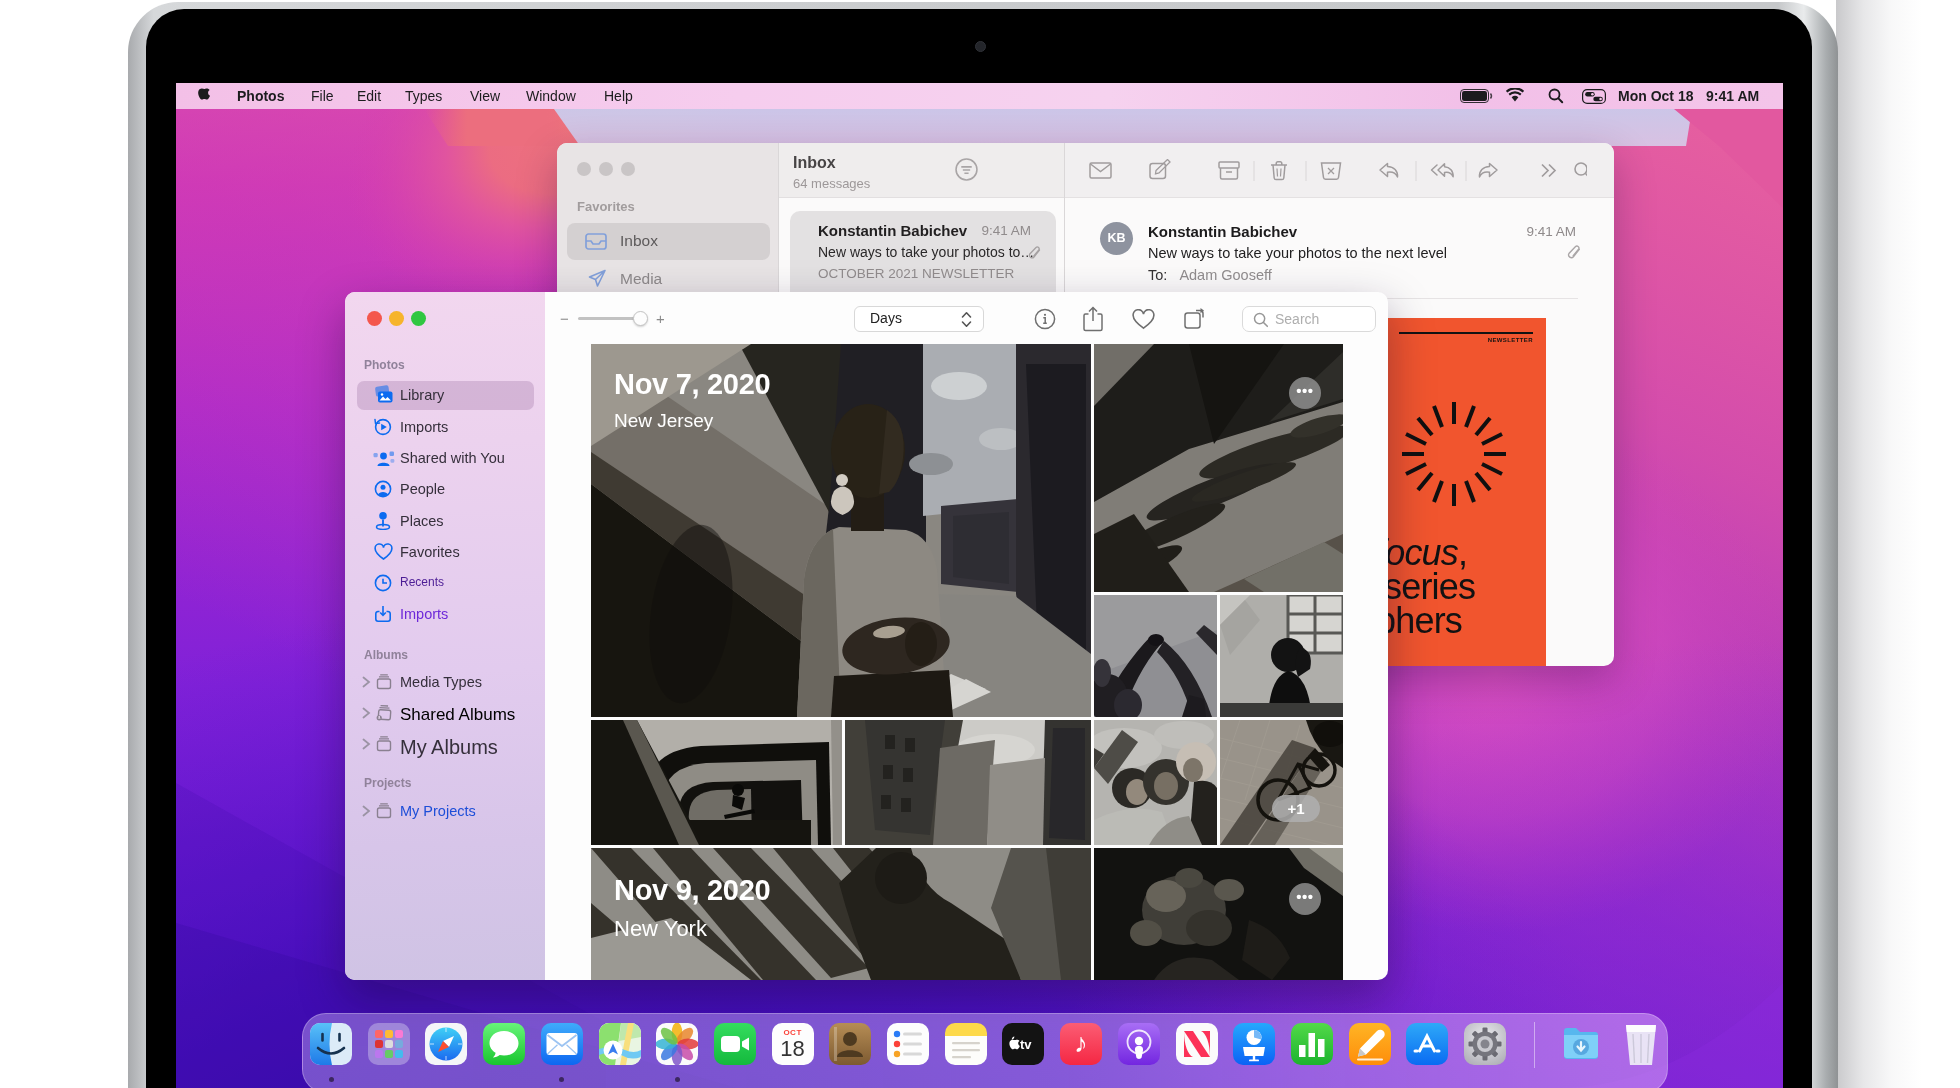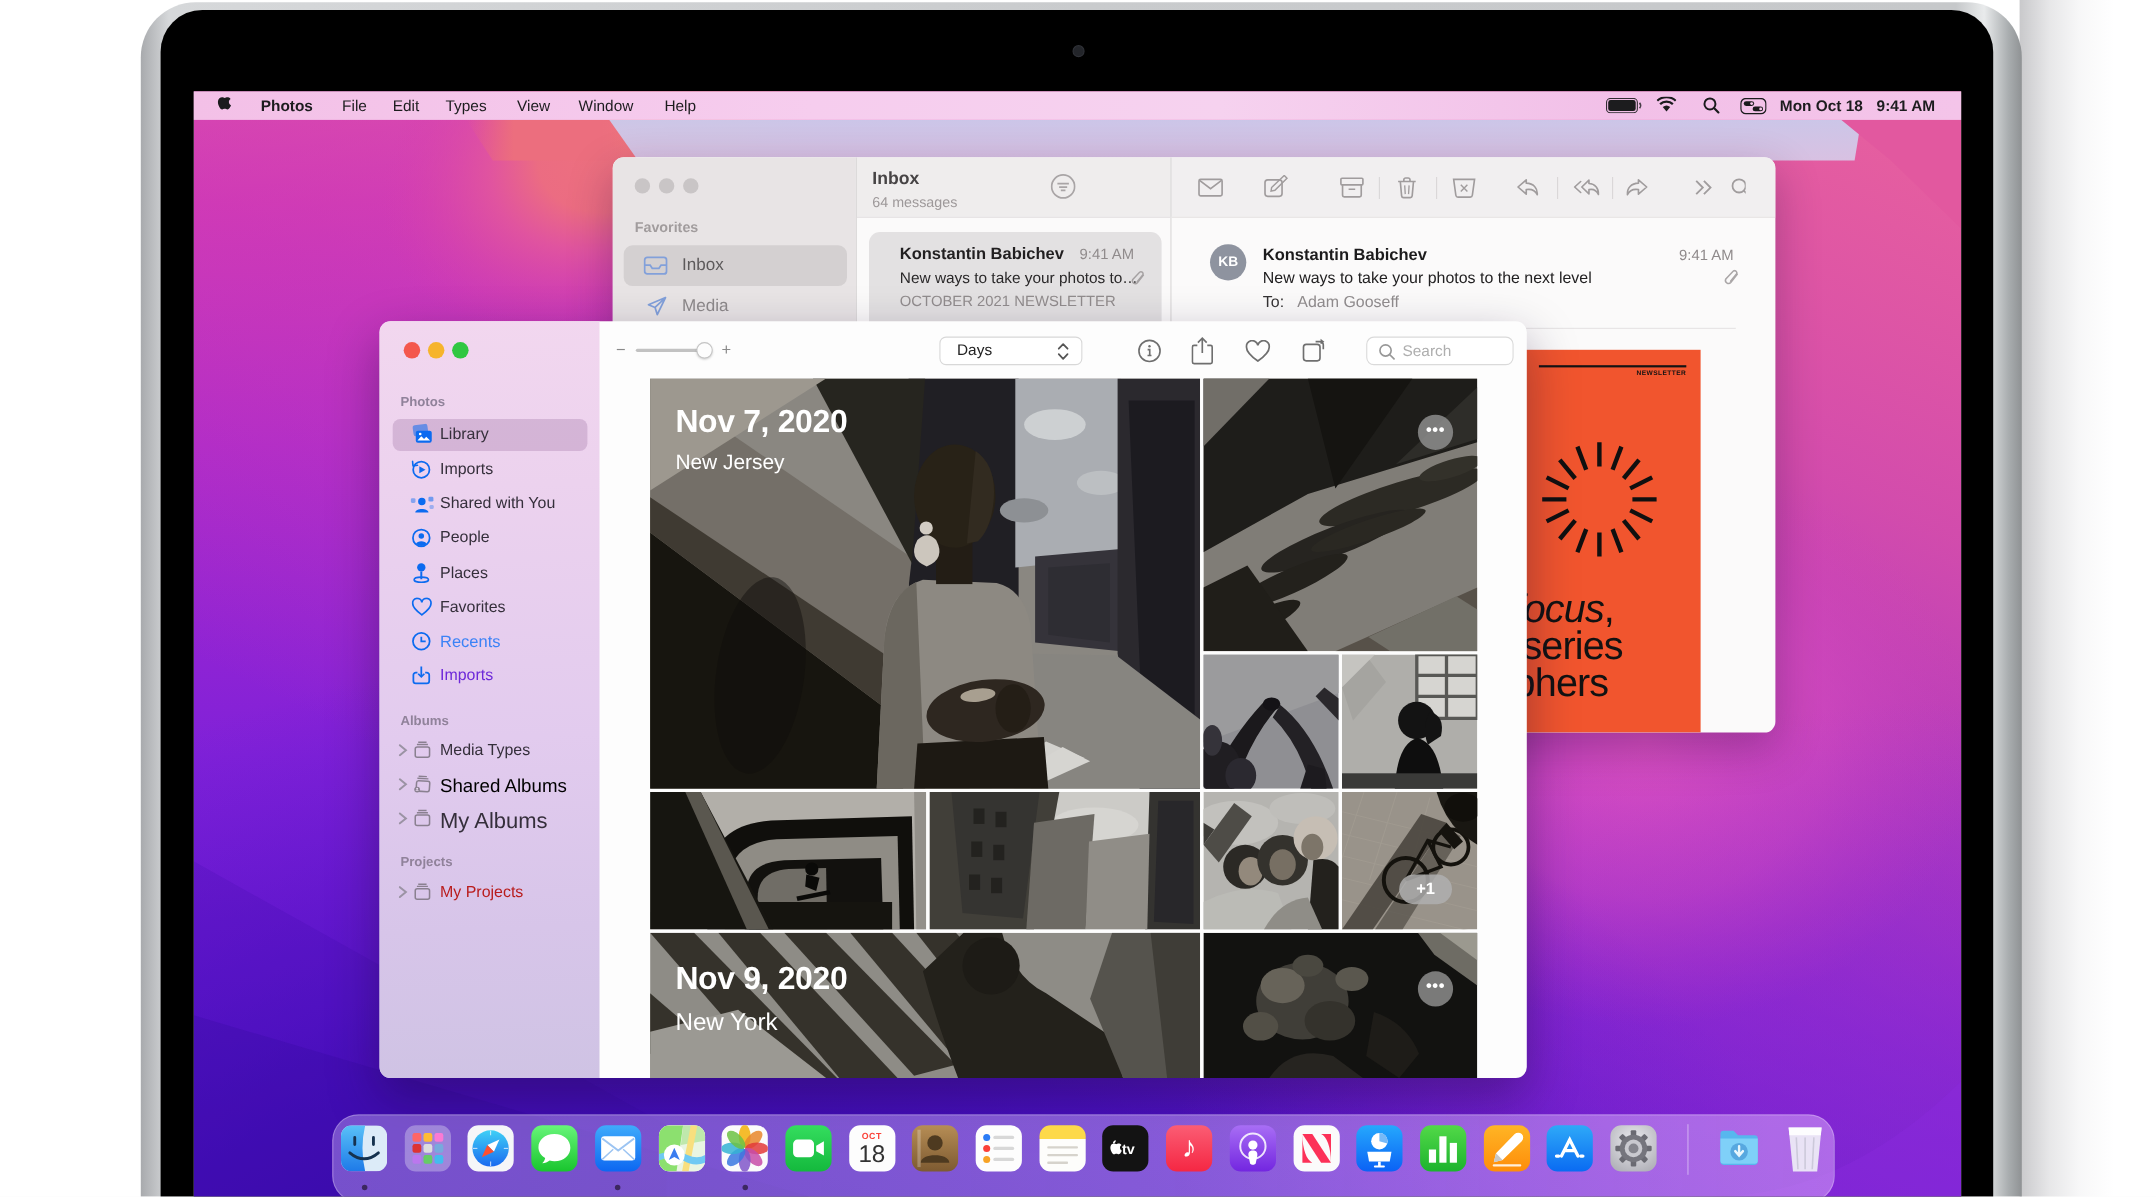--- a/index.html
+++ b/index.html
@@ -296,21 +296,21 @@
       </svg>
       <div class="abs" style="left:55px;top:220.5px;font-size:14.5px;color:#352f3b">Places</div>
       <svg class="abs" style="left:29px;top:251px" width="19" height="18" viewBox="0 0 19 18">
         <path d="M9.5 16 C 4 12 1.2 9 1.2 5.9 A 4.1 4.1 0 0 1 9.5 4.5 A 4.1 4.1 0 0 1 17.8 5.9 C 17.8 9 15 12 9.5 16 Z" fill="none" stroke="#0c6bf0" stroke-width="1.6"></path>
       </svg>
       <div class="abs" style="left:55px;top:252px;font-size:14.5px;color:#352f3b">Favorites</div>
       <svg class="abs" style="left:29px;top:282px" width="18" height="18" viewBox="0 0 18 18">
         <circle cx="9" cy="9" r="7.6" fill="none" stroke="#0c6bf0" stroke-width="1.6"></circle>
         <path d="M9 4.8 V 9 H 13" fill="none" stroke="#0c6bf0" stroke-width="1.6"></path>
       </svg>
-      <div class="abs" style="left:55px;top:283px;font-size:15px;color:#3b82f6">Recents</div>
+      <div class="abs" style="left:55px;top:283px;font-size:12px;color:#4c1d95">Recents</div>
       <svg class="abs" style="left:29px;top:313px" width="18" height="18" viewBox="0 0 18 18">
         <path d="M5.5 6.5 H4 a2.2 2.2 0 0 0 -2.2 2.2 V 14 a2.2 2.2 0 0 0 2.2 2.2 h10 a2.2 2.2 0 0 0 2.2 -2.2 V 8.7 a2.2 2.2 0 0 0 -2.2 -2.2 H 12.5" fill="none" stroke="#0c6bf0" stroke-width="1.6"></path>
         <line x1="9" y1="1" x2="9" y2="10" stroke="#0c6bf0" stroke-width="1.6"></line>
         <path d="M6.2 7.5 L9 10.3 L11.8 7.5" fill="none" stroke="#0c6bf0" stroke-width="1.6"></path>
       </svg>
       <div class="abs" style="left:55px;top:314px;font-size:14.5px;color:#6d28d9">Imports</div>
       <svg class="abs" style="left:17px;top:384px" width="9" height="12" viewBox="0 0 9 12">
           <path d="M1.5 1.5 L7 6 L1.5 10.5" fill="none" stroke="#9b93a4" stroke-width="1.8" stroke-linecap="round"></path>
         </svg>
       <svg class="abs" style="left:30px;top:381px" width="18" height="18" viewBox="0 0 18 18">
@@ -337,21 +337,21 @@
         <path d="M4 3.8 H 14 M5.2 1.8 H 12.8" stroke="#8a8090" stroke-width="1.3"></path>
       </svg>
       <div class="abs" style="left:55px;top:444px;font-size:20px;color:#352f3b">My Albums</div>
       <svg class="abs" style="left:17px;top:513px" width="9" height="12" viewBox="0 0 9 12">
           <path d="M1.5 1.5 L7 6 L1.5 10.5" fill="none" stroke="#9b93a4" stroke-width="1.8" stroke-linecap="round"></path>
         </svg>
       <svg class="abs" style="left:30px;top:510px" width="18" height="18" viewBox="0 0 18 18">
         <rect x="2.5" y="6" width="13" height="9.5" rx="1.8" fill="none" stroke="#8a8090" stroke-width="1.4"></rect>
         <path d="M4 3.8 H 14 M5.2 1.8 H 12.8" stroke="#8a8090" stroke-width="1.3"></path>
       </svg>
-      <div class="abs" style="left:55px;top:511px;font-size:14.5px;color:#b91c1c">My Projects</div>
+      <div class="abs" style="left:55px;top:511px;font-size:14.5px;color:#1d4ed8">My Projects</div>
       <div class="abs" style="left:19px;top:356px;font-size:12px;font-weight:700;color:#90829a">Albums</div>
       <div class="abs" style="left:19px;top:484px;font-size:12px;font-weight:700;color:#90829a">Projects</div>
 
       <div class="abs" style="left:215px;top:17.5px;font-size:15px;color:#8a8a8a">−</div>
       <div class="abs" style="left:233px;top:24.5px;width:65px;height:3px;border-radius:2px;background:#c2c2c2"></div>
       <div class="abs" style="left:288px;top:18.5px;width:15px;height:15px;border-radius:50%;background:#fdfdfd;border:1px solid #c4c4c4;box-shadow:0 1px 2px rgba(0,0,0,0.18)"></div>
       <div class="abs" style="left:311px;top:17.5px;font-size:15px;color:#8a8a8a">+</div>
       <div class="abs" style="left:509px;top:13.5px;width:130px;height:26px;border-radius:6px;border:1px solid #d8d8d8;background:#fff"></div>
       <div class="abs" style="left:525px;top:18px;font-size:14px;color:#222">Days</div>
       <svg class="abs" style="left:616px;top:18.5px" width="11" height="17" viewBox="0 0 11 17">

